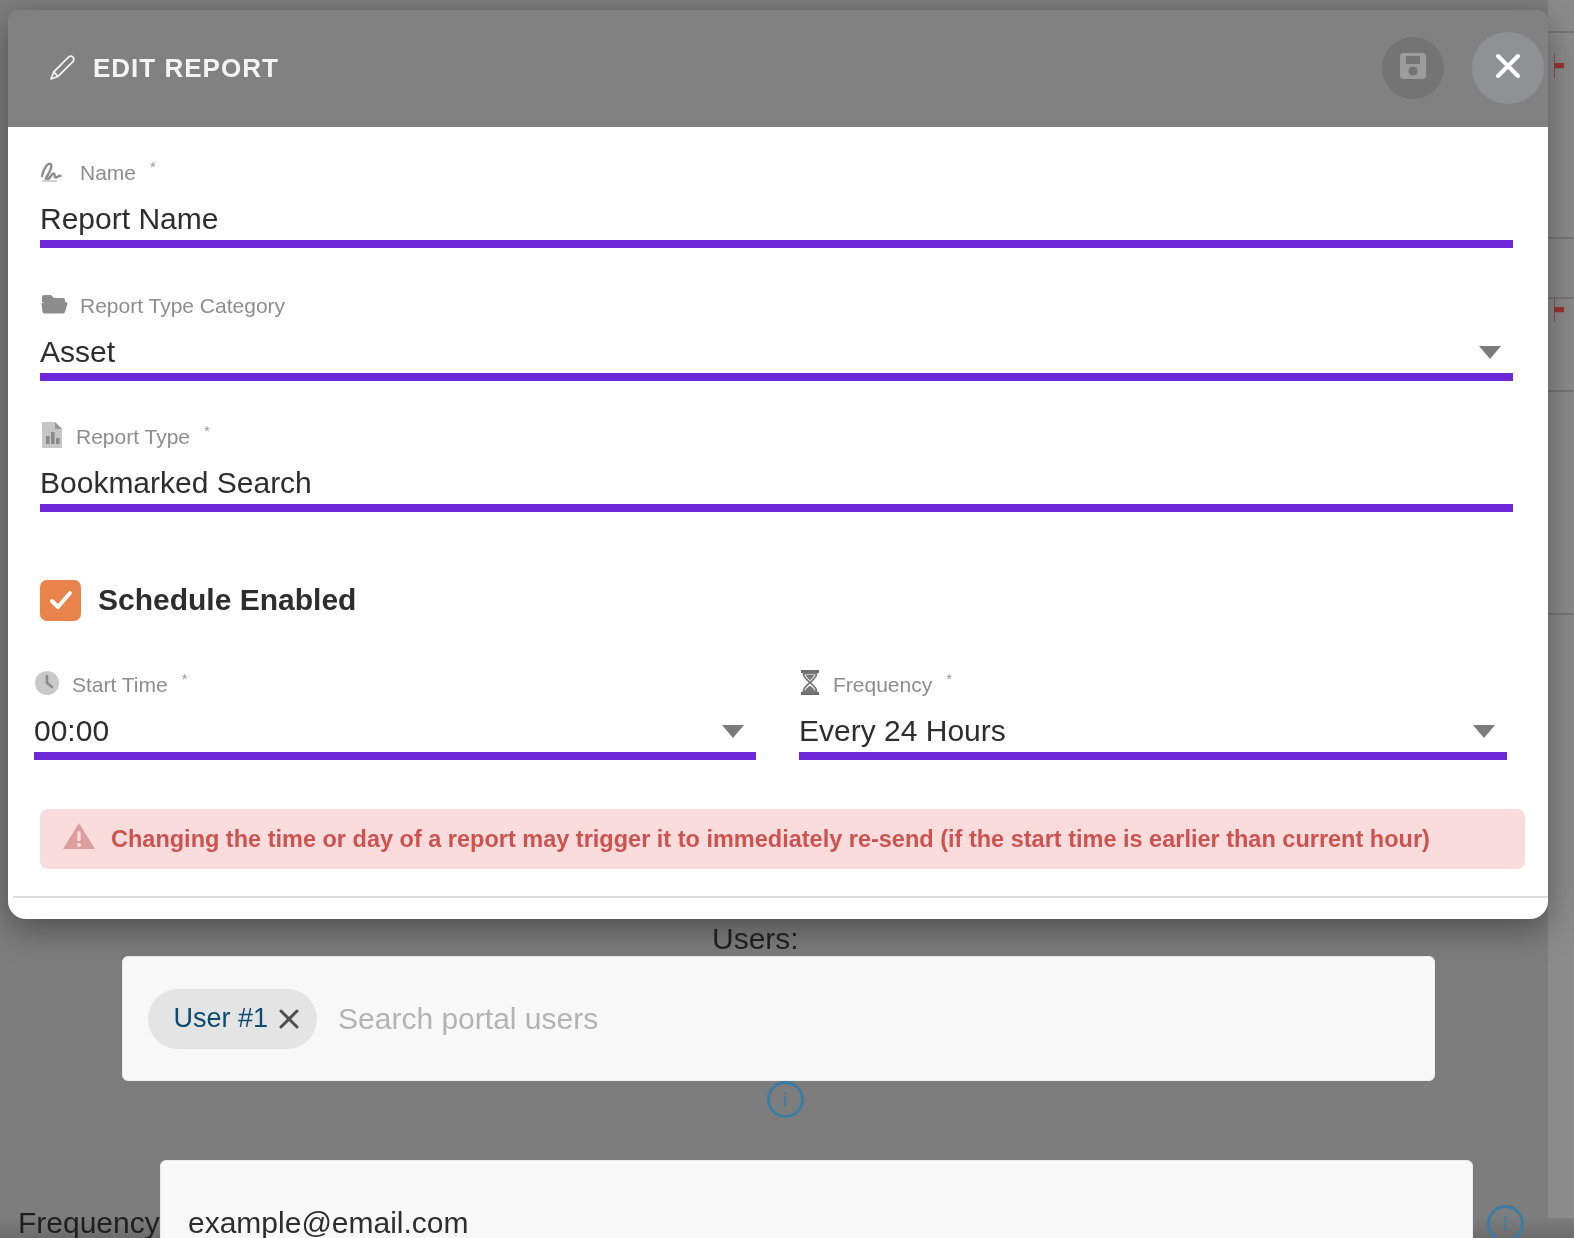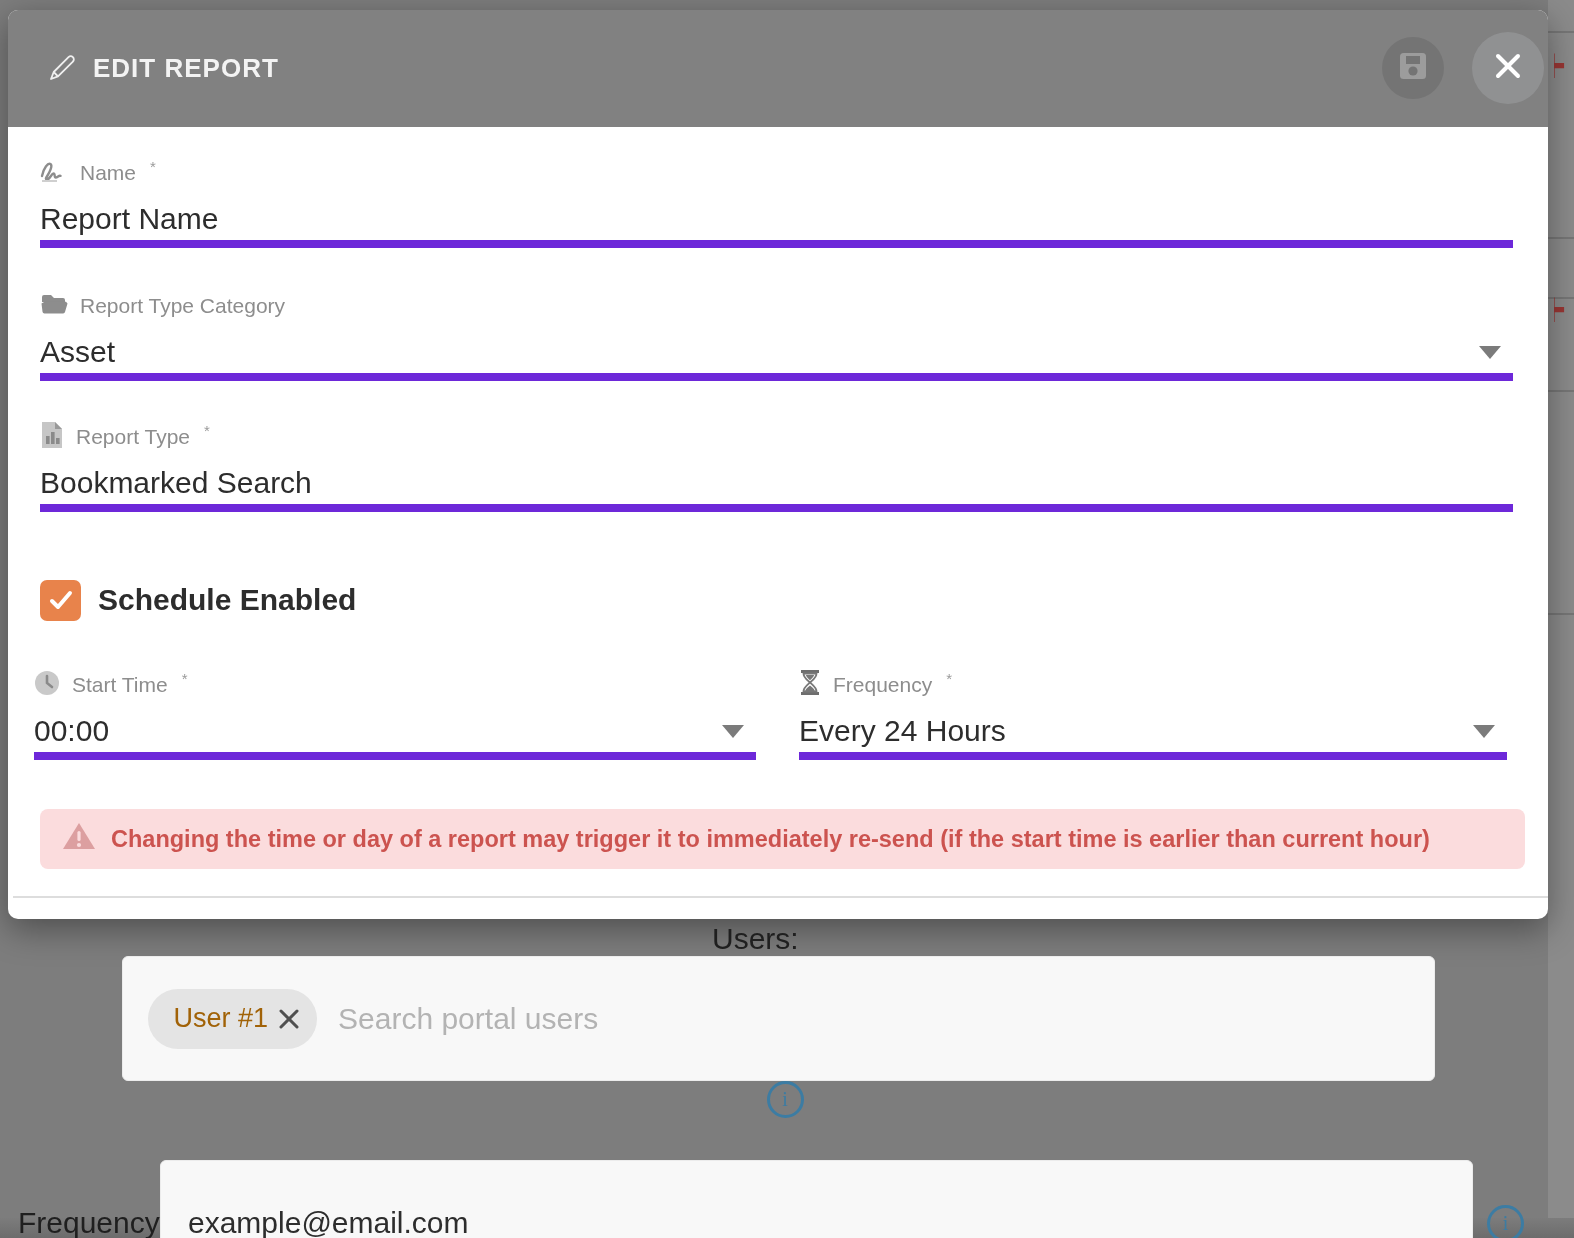--- a/index.html
+++ b/index.html
@@ -10,21 +10,21 @@
   .bg-strip{position:absolute;top:0;right:0;width:26px;height:100%;background:#8b8b8b;}
   .bg-line{position:absolute;right:0;width:26px;height:2px;background:#767676;}
   .bg-plus{position:absolute;right:0;width:20px;height:44px;overflow:hidden;
            color:#993634;font-weight:bold;font-size:48px;line-height:40px;}
   .bg-plus span{display:inline-block;margin-left:-16px;}
   .bg-bottom{position:absolute;left:0;bottom:0;width:100%;height:20px;
              background:linear-gradient(#7c7c7c,#6c6c6c);}
 
   
   .modal{position:absolute;left:8px;top:10px;width:1540px;height:909px;background:#ffffff;
-         border-radius:10px;box-shadow:0 10px 34px rgba(0,0,0,.38);}
+         border-radius:18px;box-shadow:0 10px 34px rgba(0,0,0,.38);}
   .modal-header{height:117px;background:#818181;border-radius:10px 10px 0 0;
                 display:flex;align-items:center;padding-left:40px;position:relative;box-sizing:border-box;}
   .hdr-title{color:#f3f3f3;font-size:26px;font-weight:bold;letter-spacing:1px;margin-left:15px;}
   .btn-save{position:absolute;right:104px;top:27px;width:62px;height:62px;border-radius:50%;
             background:#747474;display:flex;align-items:center;justify-content:center;cursor:pointer;}
   .btn-close{position:absolute;right:4px;top:22px;width:72px;height:72px;border-radius:50%;
              background:#909192;display:flex;align-items:center;justify-content:center;cursor:pointer;}
 
   
   .fields{margin:0 35px 0 32px;}
@@ -62,21 +62,21 @@
   .rec-row{display:flex;align-items:center;}
   .rec-users{margin-top:24px;flex-direction:column;}
   .rec-ext{margin-top:42px;}
   .rec-label{width:152px;padding-left:10px;box-sizing:border-box;font-size:30px;color:#1f1f1f;flex:none;}
   .pillbox{width:1313px;background:#f8f8f8;border:1px solid #ececec;border-radius:6px;
            display:flex;align-items:center;padding-left:25px;box-sizing:border-box;flex:none;}
   .pillbox.users{height:125px;}
   .pillbox.ext{height:126px;}
   .chip{height:60px;border-radius:30px;background:#e4e4e4;display:flex;align-items:center;
         padding:0 16px 0 26px;gap:9px;flex:none;}
-  .chip-text{color:#a16207;font-size:27px;}
+  .chip-text{color:#0c4a6e;font-size:27px;}
   .chip-x{display:flex;align-items:center;cursor:pointer;}
   .search-input{border:none;outline:none;background:transparent;font-size:30px;color:#333;
                 margin-left:19px;width:880px;}
   .search-input::placeholder{color:#b3b3b3;}
   .email-input{border:none;outline:none;background:transparent;font-size:30px;color:#2d2d2d;width:1000px;}
   .info{width:31px;height:31px;border-radius:50%;border:3px solid #3C7CA3;color:#3C7CA3;
         display:flex;align-items:center;justify-content:center;font-size:20px;
         font-family:"Liberation Serif",serif;margin-left:14px;flex:none;cursor:pointer;box-sizing:content-box;}
 </style>
 </head>

